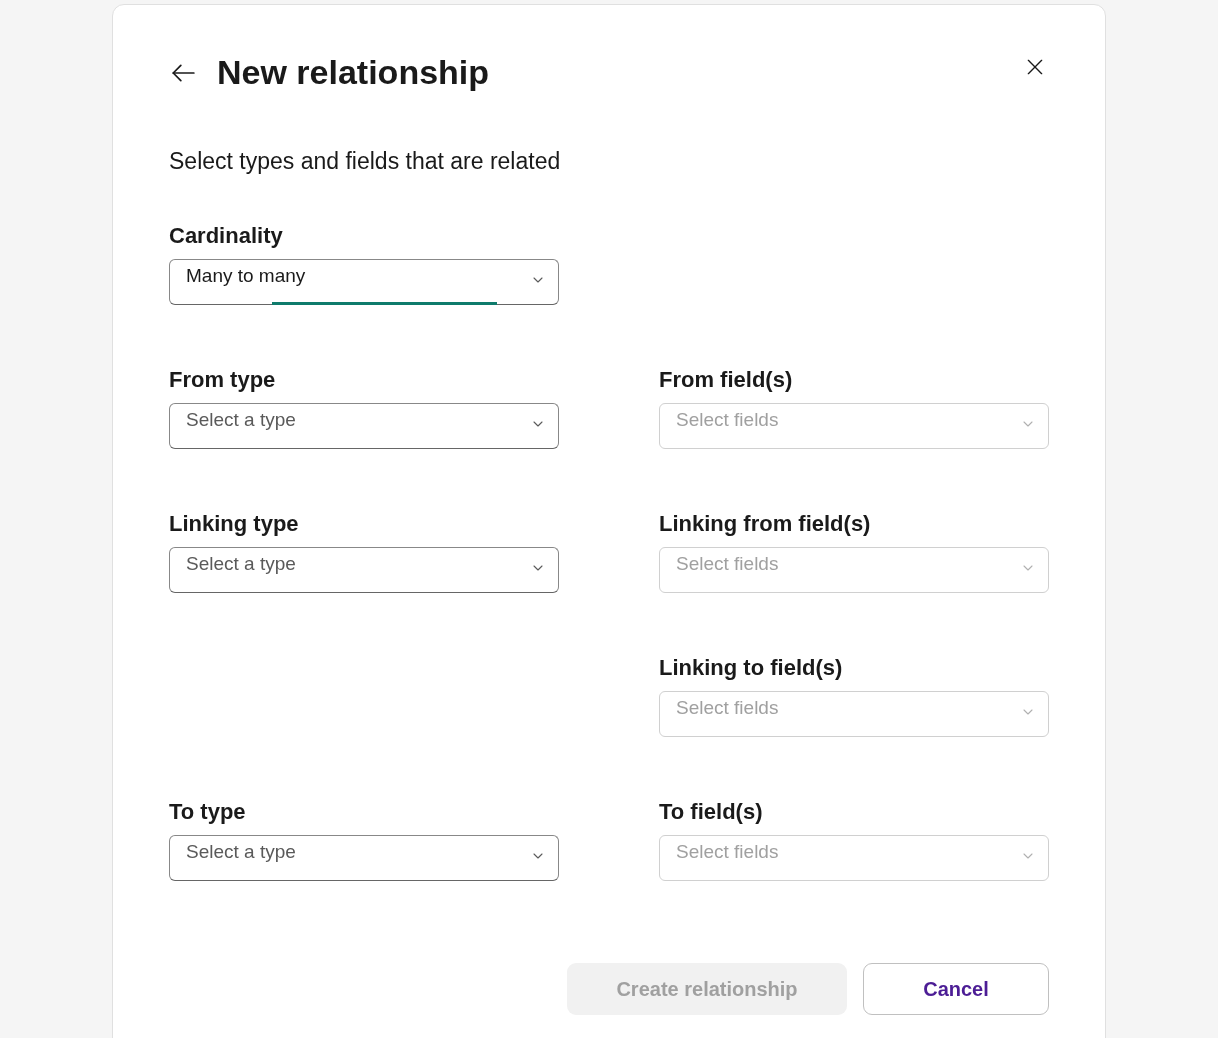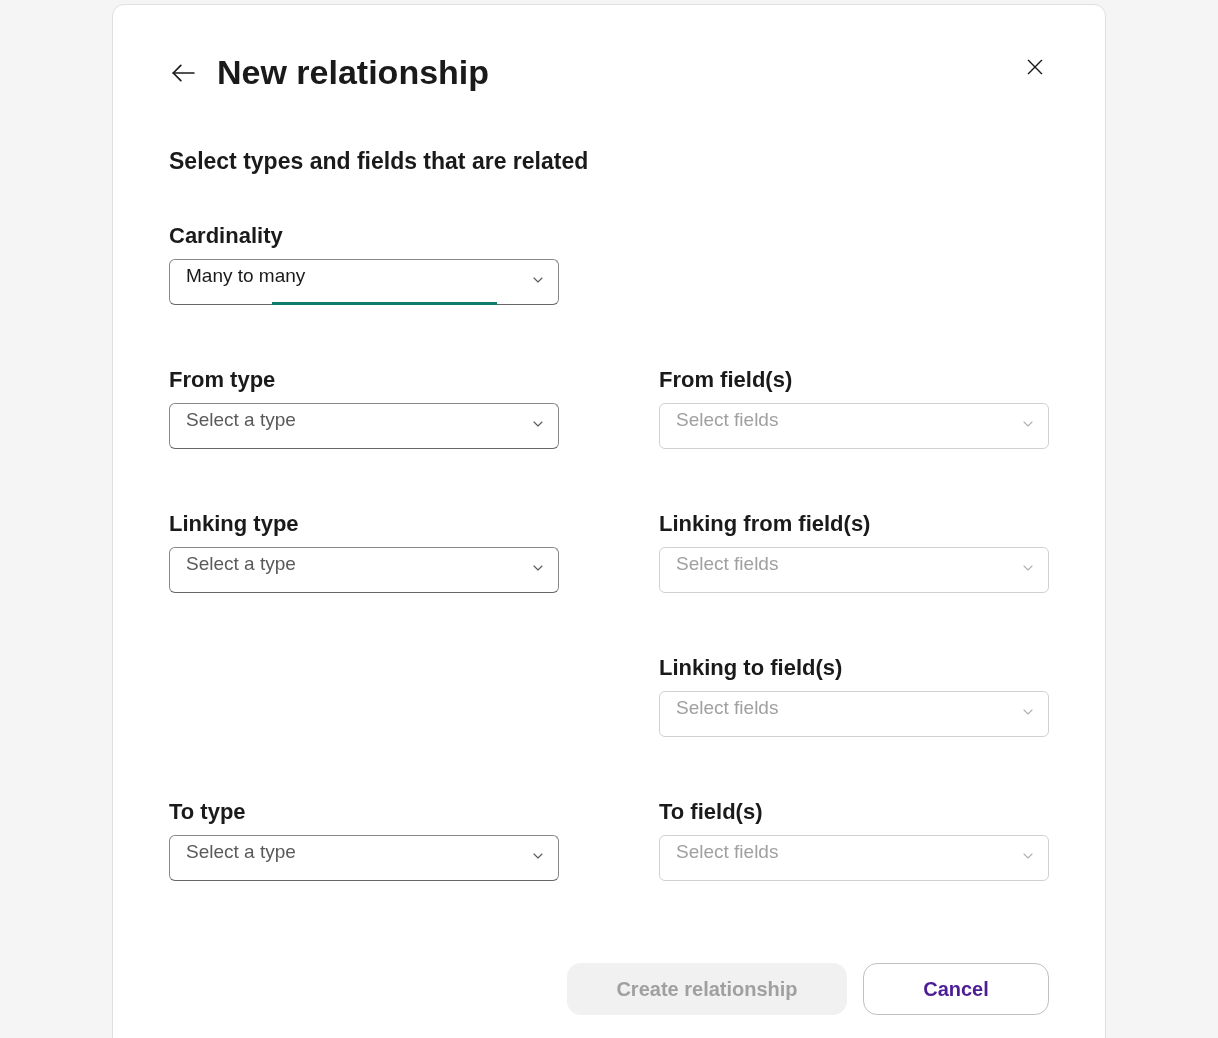--- a/index.html
+++ b/index.html
@@ -61,21 +61,20 @@
       color: #1a1a1a;
     }
     .close-btn svg {
       width: 20px;
       height: 20px;
     }
     .subtitle {
       font-size: 23px;
       color: #1a1a1a;
       margin-bottom: 48px;
-      font-weight: bold;
     }
     .form-grid {
       display: grid;
       grid-template-columns: 1fr 1fr;
       column-gap: 100px;
       row-gap: 0;
     }
     .field {
       margin-bottom: 62px;
     }
@@ -156,21 +155,21 @@
     .footer {
       display: flex;
       justify-content: flex-end;
       gap: 16px;
       margin-top: 20px;
     }
     .btn {
       height: 52px;
       min-width: 140px;
       padding: 0 24px;
-      border-radius: 14px;
+      border-radius: 9px;
       font-size: 20px;
       font-weight: 600;
       display: inline-flex;
       align-items: center;
       justify-content: center;
       cursor: pointer;
     }
     .btn-primary {
       background: #f1f1f1;
       color: #a0a0a0;

